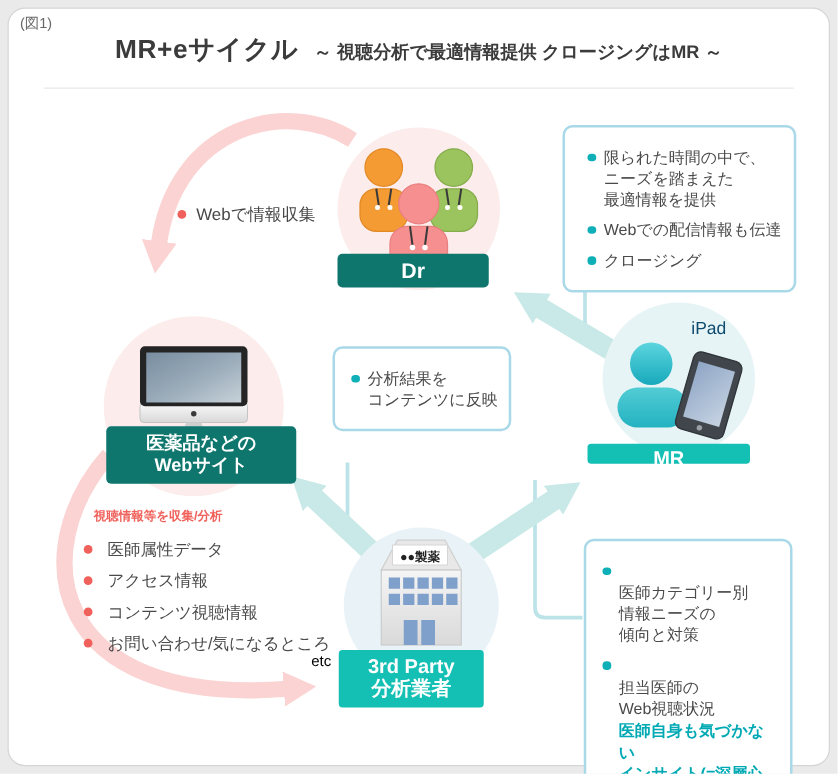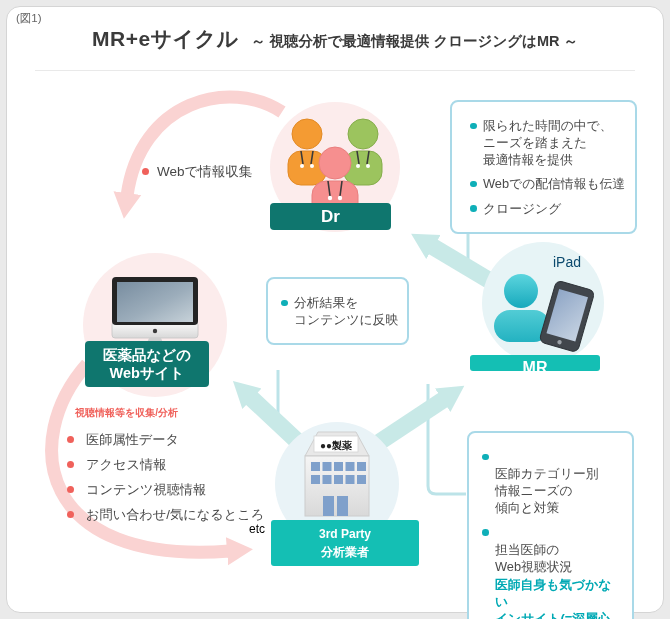--- a/index.html
+++ b/index.html
@@ -14,23 +14,23 @@
   .fig-label{left:16px;top:11px;font-size:11.5px;color:#666;}
   .title-row{left:0;right:0;top:25px;text-align:center;color:#3b3b3b;}
   .title-main{font-size:21px;font-weight:bold;letter-spacing:.5px;}
   .title-sub{font-size:14.5px;font-weight:600;margin-left:8px;}
   .divider{left:35px;right:35px;top:70px;height:1px;background:#e9e9e9;}
 
   .pill{background:#0f766e;color:#fff;font-weight:bold;text-align:center;border-radius:4px;
         box-sizing:border-box;}
   .pill.teal{background:#14bfb4;border-radius:3px;}
   .label-dr{left:270px;top:203px;width:121px;height:27px;line-height:27px;font-size:17px;}
-  .label-web{left:85px;top:341px;width:124px;padding:5px 0;font-size:14.5px;line-height:18px;white-space:pre-line;}
+  .label-web{left:85px;top:341px;width:152px;padding:5px 0;font-size:14.5px;line-height:18px;white-space:pre-line;}
   .label-mr{left:470px;top:355px;width:130px;height:16px;line-height:26px;font-size:16px;}
-  .label-party{left:271px;top:520px;width:148px;padding:5px 0;font-size:12px;line-height:18px;white-space:pre-line;}
+  .label-party{left:271px;top:520px;width:116px;padding:5px 0;font-size:16px;line-height:18px;white-space:pre-line;}
 
   .note-box{background:#fff;border:2px solid #a9d9e8;border-radius:8px;
             padding:8px 8px 8px 12px;box-sizing:border-box;}
   .note-box ul{list-style:none;margin:0;padding:0;}
   .note-box li{position:relative;padding-left:14px;font-size:12.8px;line-height:1.34;
                color:#4a4a4a;margin:7px 0;white-space:pre-line;}
   .note-box li::before{content:"";position:absolute;left:1px;top:5.5px;width:6.5px;height:6.5px;
                border-radius:50%;background:#0fafb8;}
   .hl{display:block;color:#00a9b4;font-weight:bold;margin-top:1px;white-space:pre-line;}
   #box1{left:450px;top:100px;width:187px;min-height:108px;padding-left:17px;}

